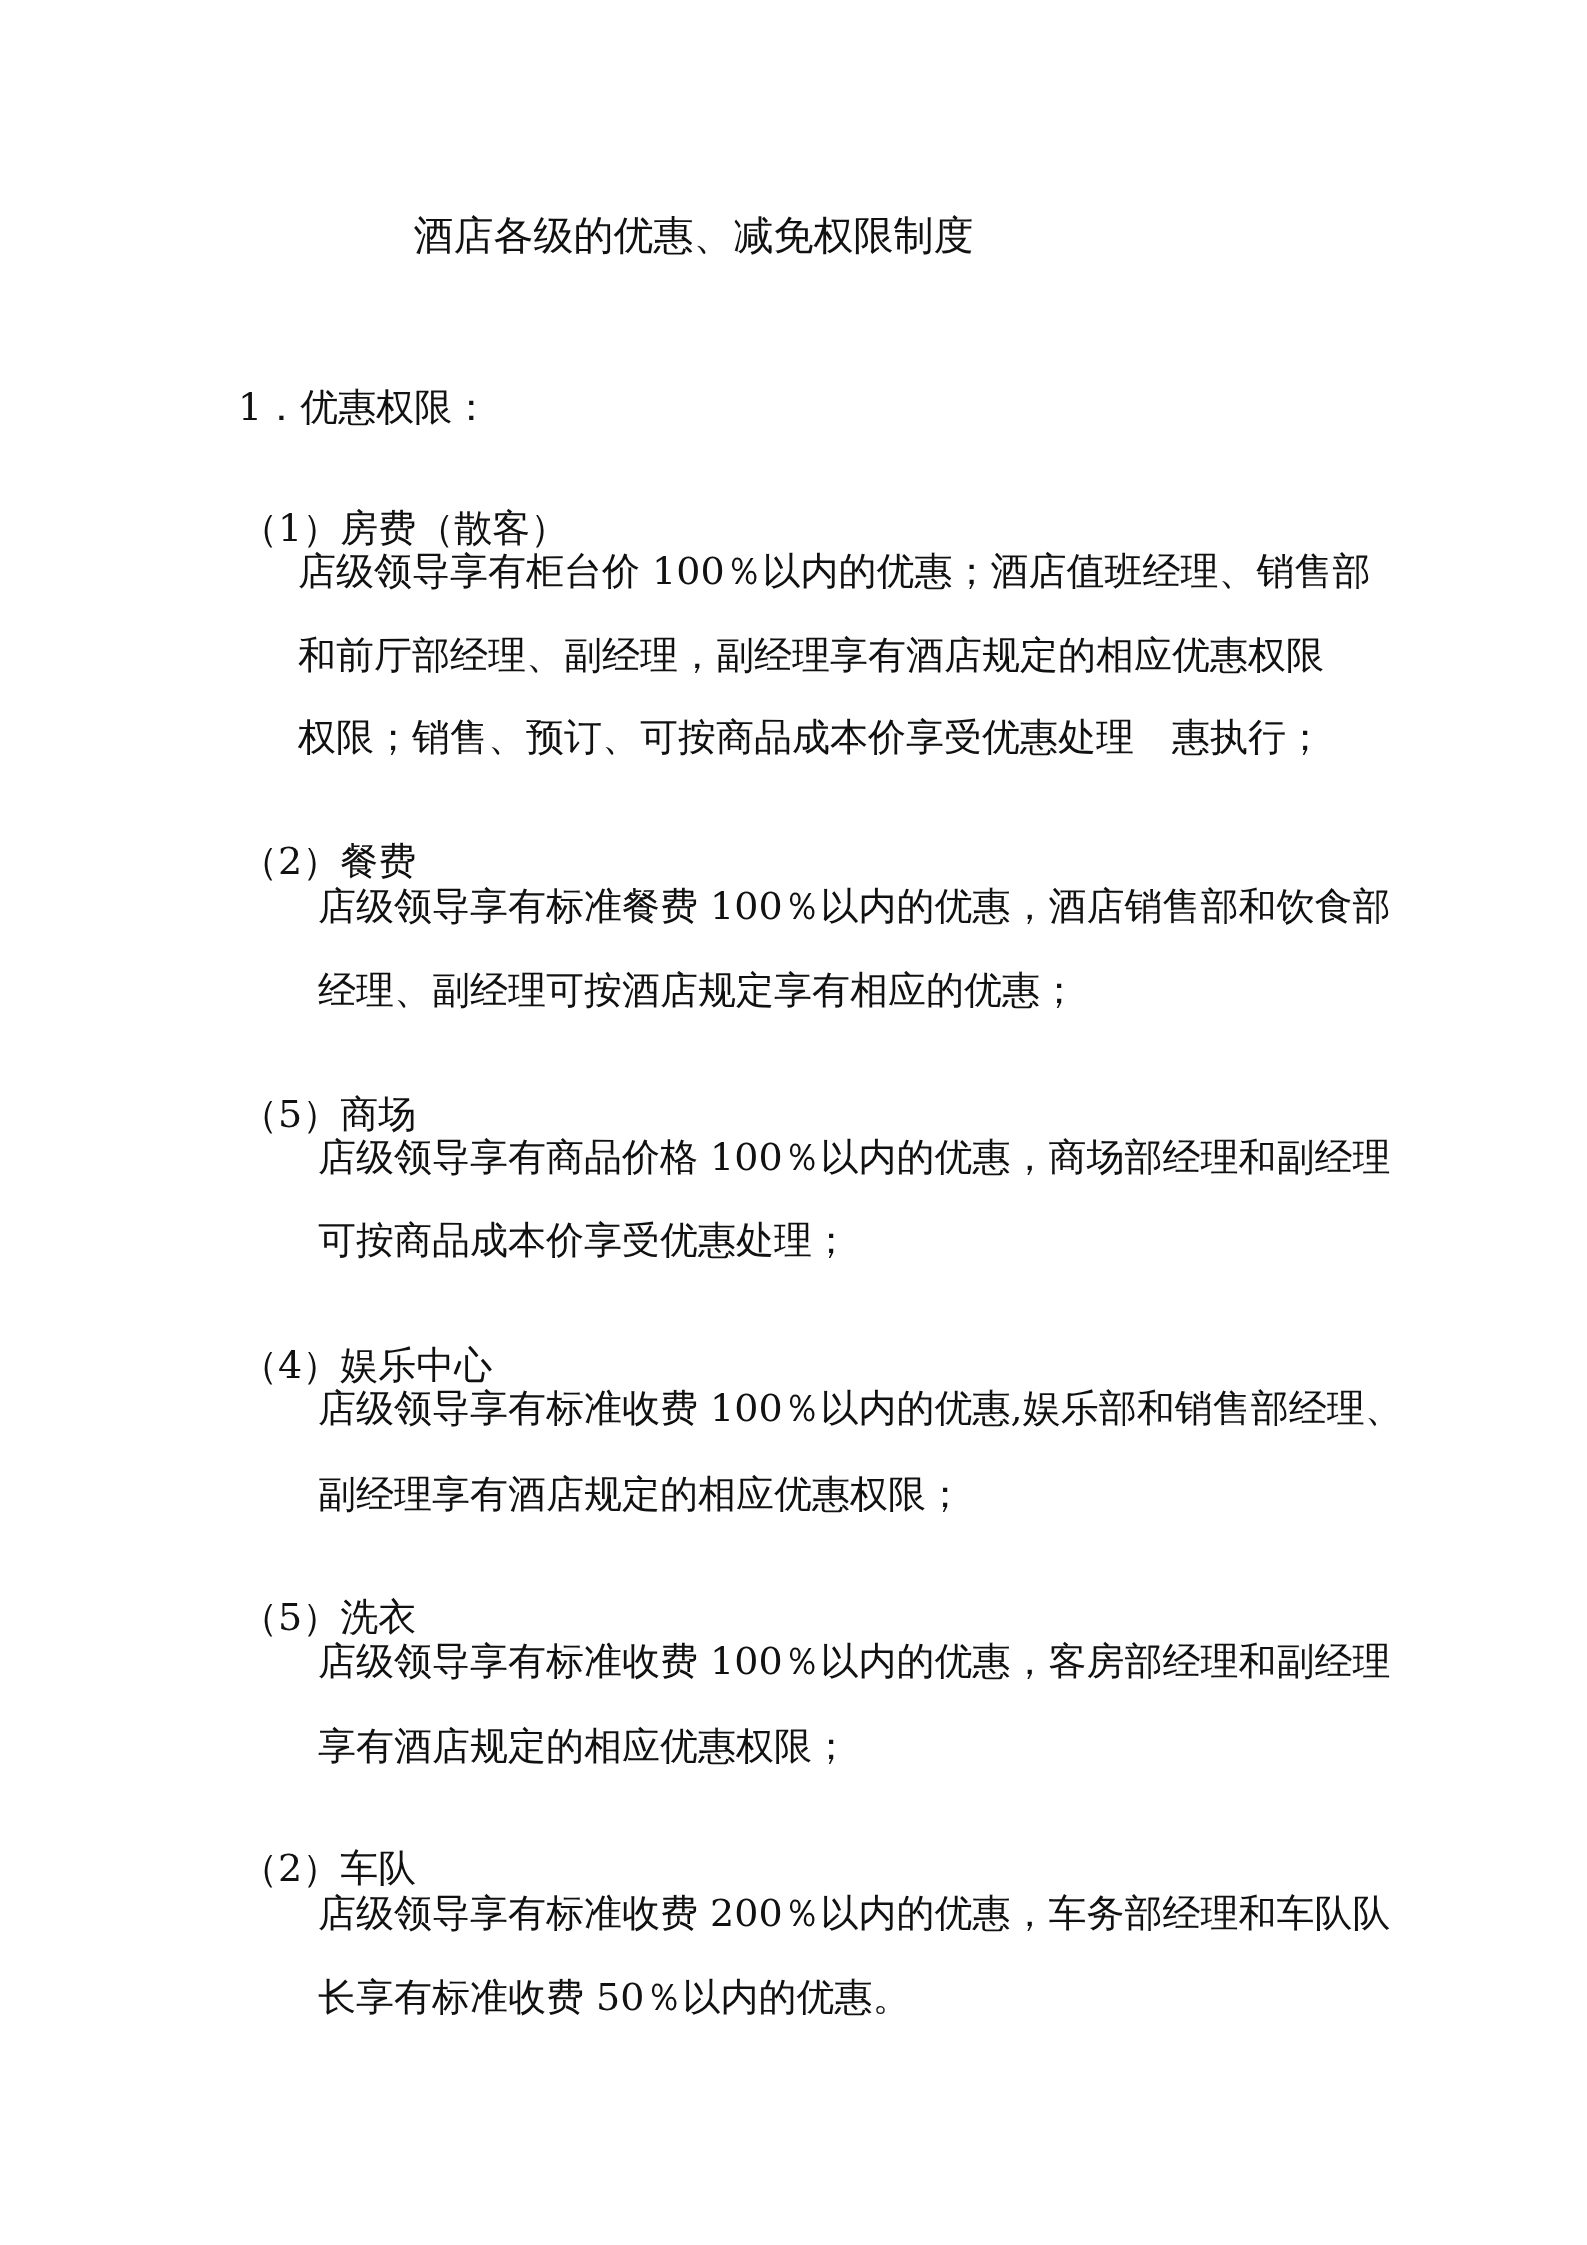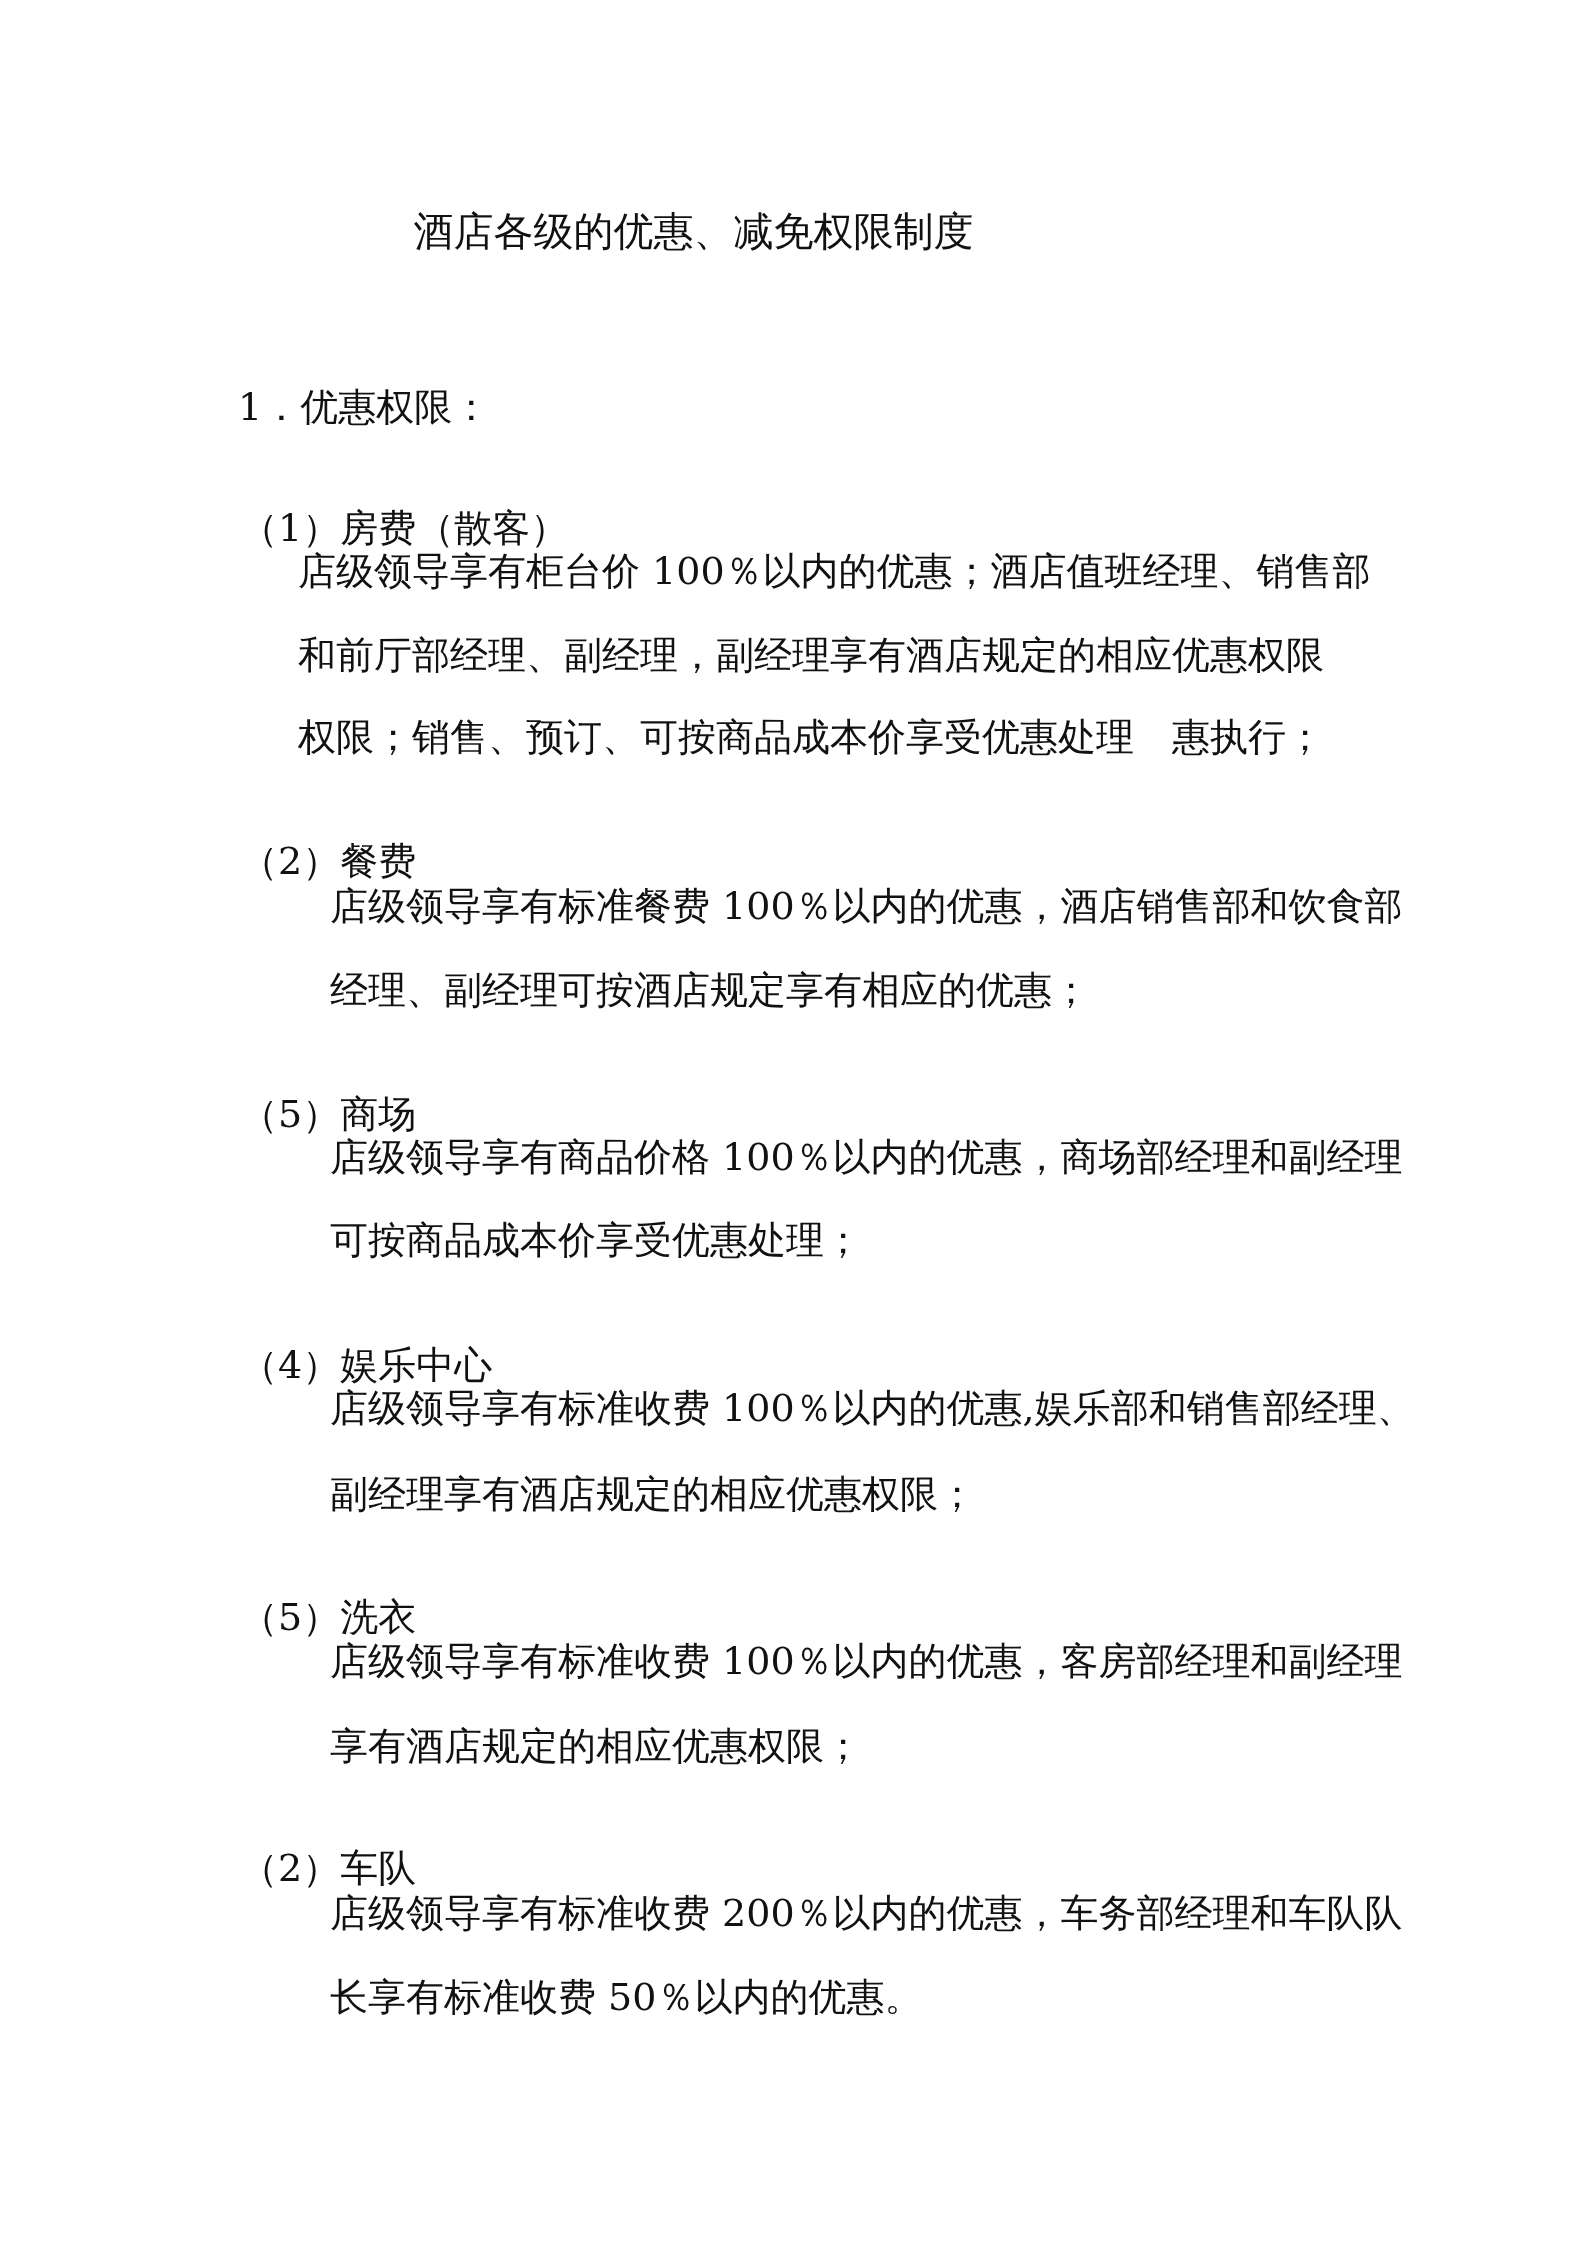--- a/index.html
+++ b/index.html
@@ -1,24 +1,24 @@
 <!DOCTYPE html>
 <html><head>
 <meta charset="utf-8">
 <style>
   html, body { margin: 0; padding: 0; background: #ffffff; }
   body { width: 1587px; height: 2245px; position: relative; overflow: hidden;
          font-family: "DejaVu Serif", "Liberation Serif", serif; color: #111111; }
   .line { position: absolute; white-space: nowrap; font-size: 38px; line-height: 48px; }
   .title { position: absolute; left: 0; width: 1387px; text-align: center; top: 210px;
-           font-family: Liberation Mono, monospace; font-size: 40px; line-height: 50px; }
+           font-family: Liberation Sans, sans-serif; font-size: 40px; line-height: 50px; }
   .sec { left: 238px; text-align: right; }
   .item { left: 240px; margin-top: 40px; }
   .body1 { left: 298px; }
-  .body { left: 318px; margin-left: 12px; }
+  .body { left: 318px; }
 </style>
 </head>
 <body>
 
 <div>
   <div class="title">酒店各级的优惠、减免权限制度</div>
 
   <div class="line sec" style="top:383px">1．优惠权限：</div>
 
   <div class="line item" style="top:464px">（1）房费（散客）</div>

